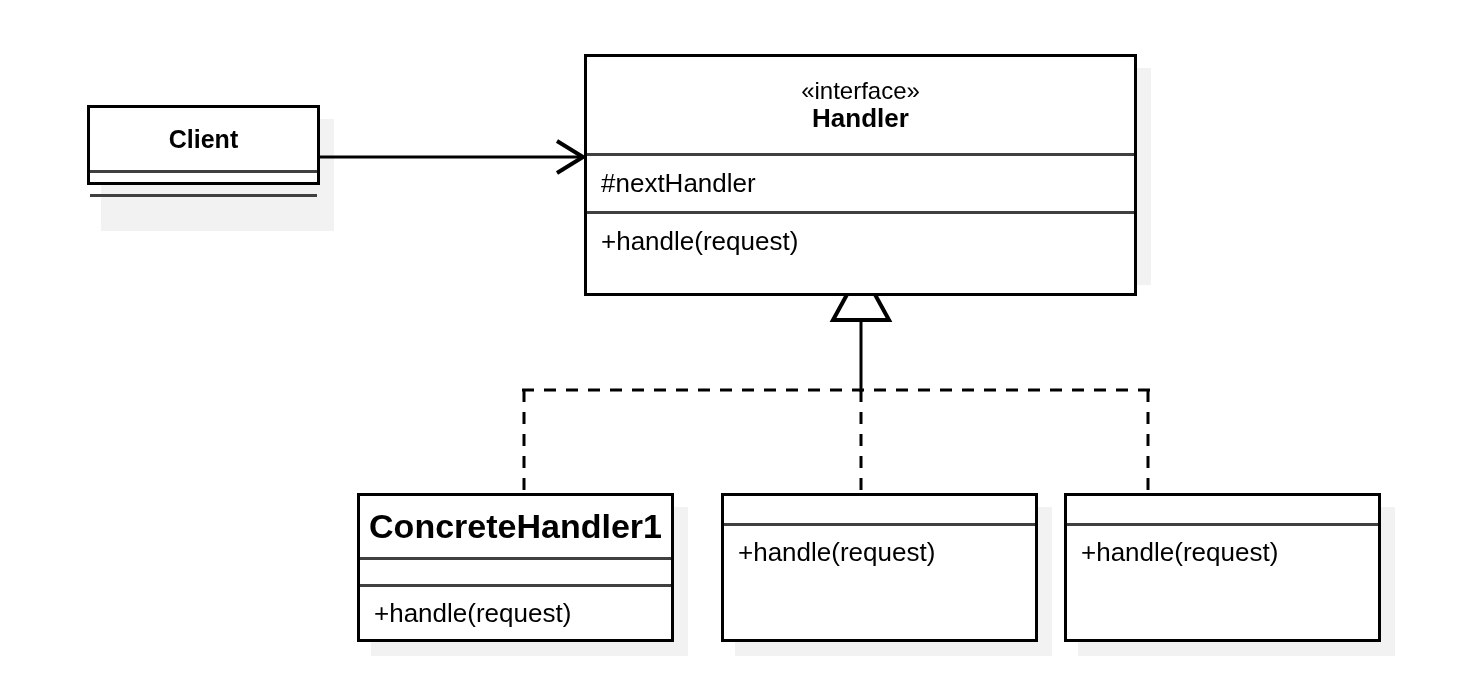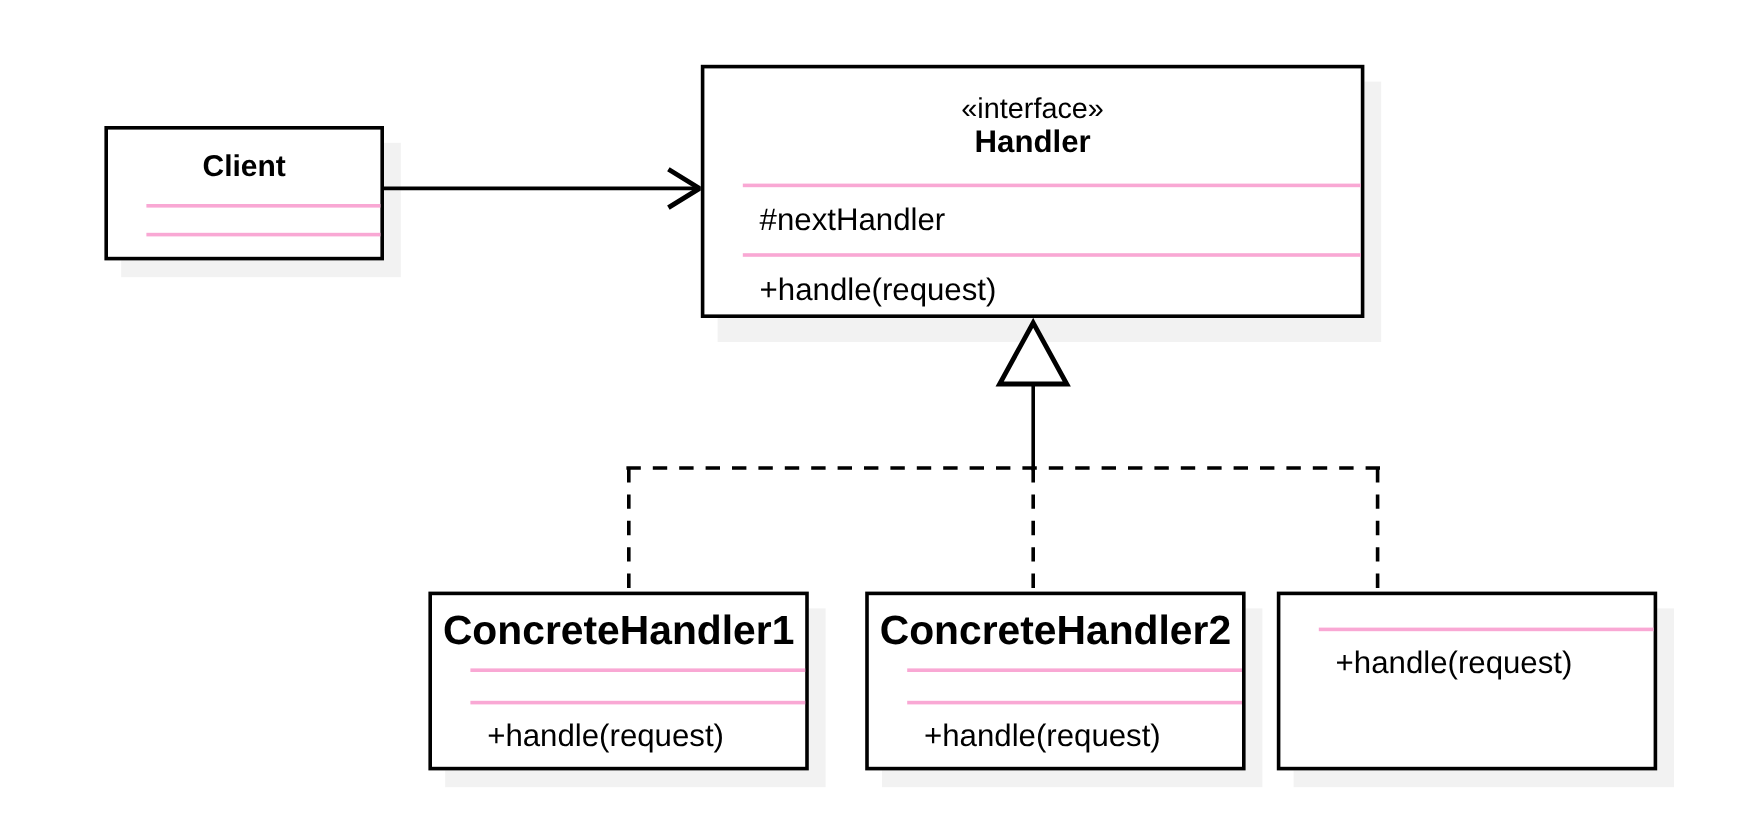--- a/index.html
+++ b/index.html
@@ -34,22 +34,21 @@
     background: #f2f2f2;
     z-index: 1;
   }
   .compartment {
     box-sizing: border-box;
     display: flex;
     align-items: center;
     overflow: hidden;
   }
   .compartment + .compartment {
-    border-top: 3px solid #f9a8d4;
-    margin-left: 32px;
+    border-top: 3px solid #404040;
   }
   .c-name {
     justify-content: center;
     flex-direction: column;
     text-align: center;
   }
   .c-members {
     justify-content: flex-start;
     padding-left: 14px;
   }
@@ -64,28 +63,28 @@
     color: #000000;
     line-height: 1.15;
     white-space: nowrap;
   }
   .member-text {
     color: #000000;
     white-space: nowrap;
   }
 
   
-  #client-box      { left: 87px;  top: 105px;  width: 233px; height: 112px; }
+  #client-box      { left: 87px;  top: 105px;  width: 233px; height: 80px; }
   #client-shadow   { left: 101px; top: 119px;  width: 233px; height: 112px; }
   #client-box .r1  { height: 62px; }
   #client-box .r2  { height: 24px; }
   #client-box .r3  { height: 20px; }
   #client-box .class-title { font-size: 25px; }
 
-  #handler-box     { left: 584px; top: 54px;   width: 553px; height: 211px; }
+  #handler-box     { left: 584px; top: 54px;   width: 553px; height: 242px; }
   #handler-shadow  { left: 598px; top: 68px;   width: 553px; height: 217px; }
   #handler-box .r1 { height: 96px; }
   #handler-box .r2 { height: 58px; }
   #handler-box .r3 { height: 57px; }
   #handler-box .stereotype  { font-size: 24px; }
   #handler-box .class-title { font-size: 26px; text-align: center; }
   #handler-box .member-text { font-size: 26px; }
 
   .concrete        { top: 493px; height: 149px; }
   .concrete-shadow { top: 507px; height: 149px; }
@@ -171,23 +170,20 @@
     <div class="compartment c-name r1">
       <span class="class-title">ConcreteHandler1</span>
     </div>
     <div class="compartment c-members r2"></div>
     <div class="compartment c-members r3">
       <span class="member-text">+handle(request)</span>
     </div>
   </div>
 
   <div class="uml-class concrete" id="ch2-box">
-    <div class="compartment c-name r1">
-      <span class="class-title">ConcreteHandler2</span>
-    </div>
     <div class="compartment c-members r2"></div>
     <div class="compartment c-members r3">
       <span class="member-text">+handle(request)</span>
     </div>
   </div>
 
   <div class="uml-class concrete" id="ch3-box">
     <div class="compartment c-members r2"></div>
     <div class="compartment c-members r3">
       <span class="member-text">+handle(request)</span>

